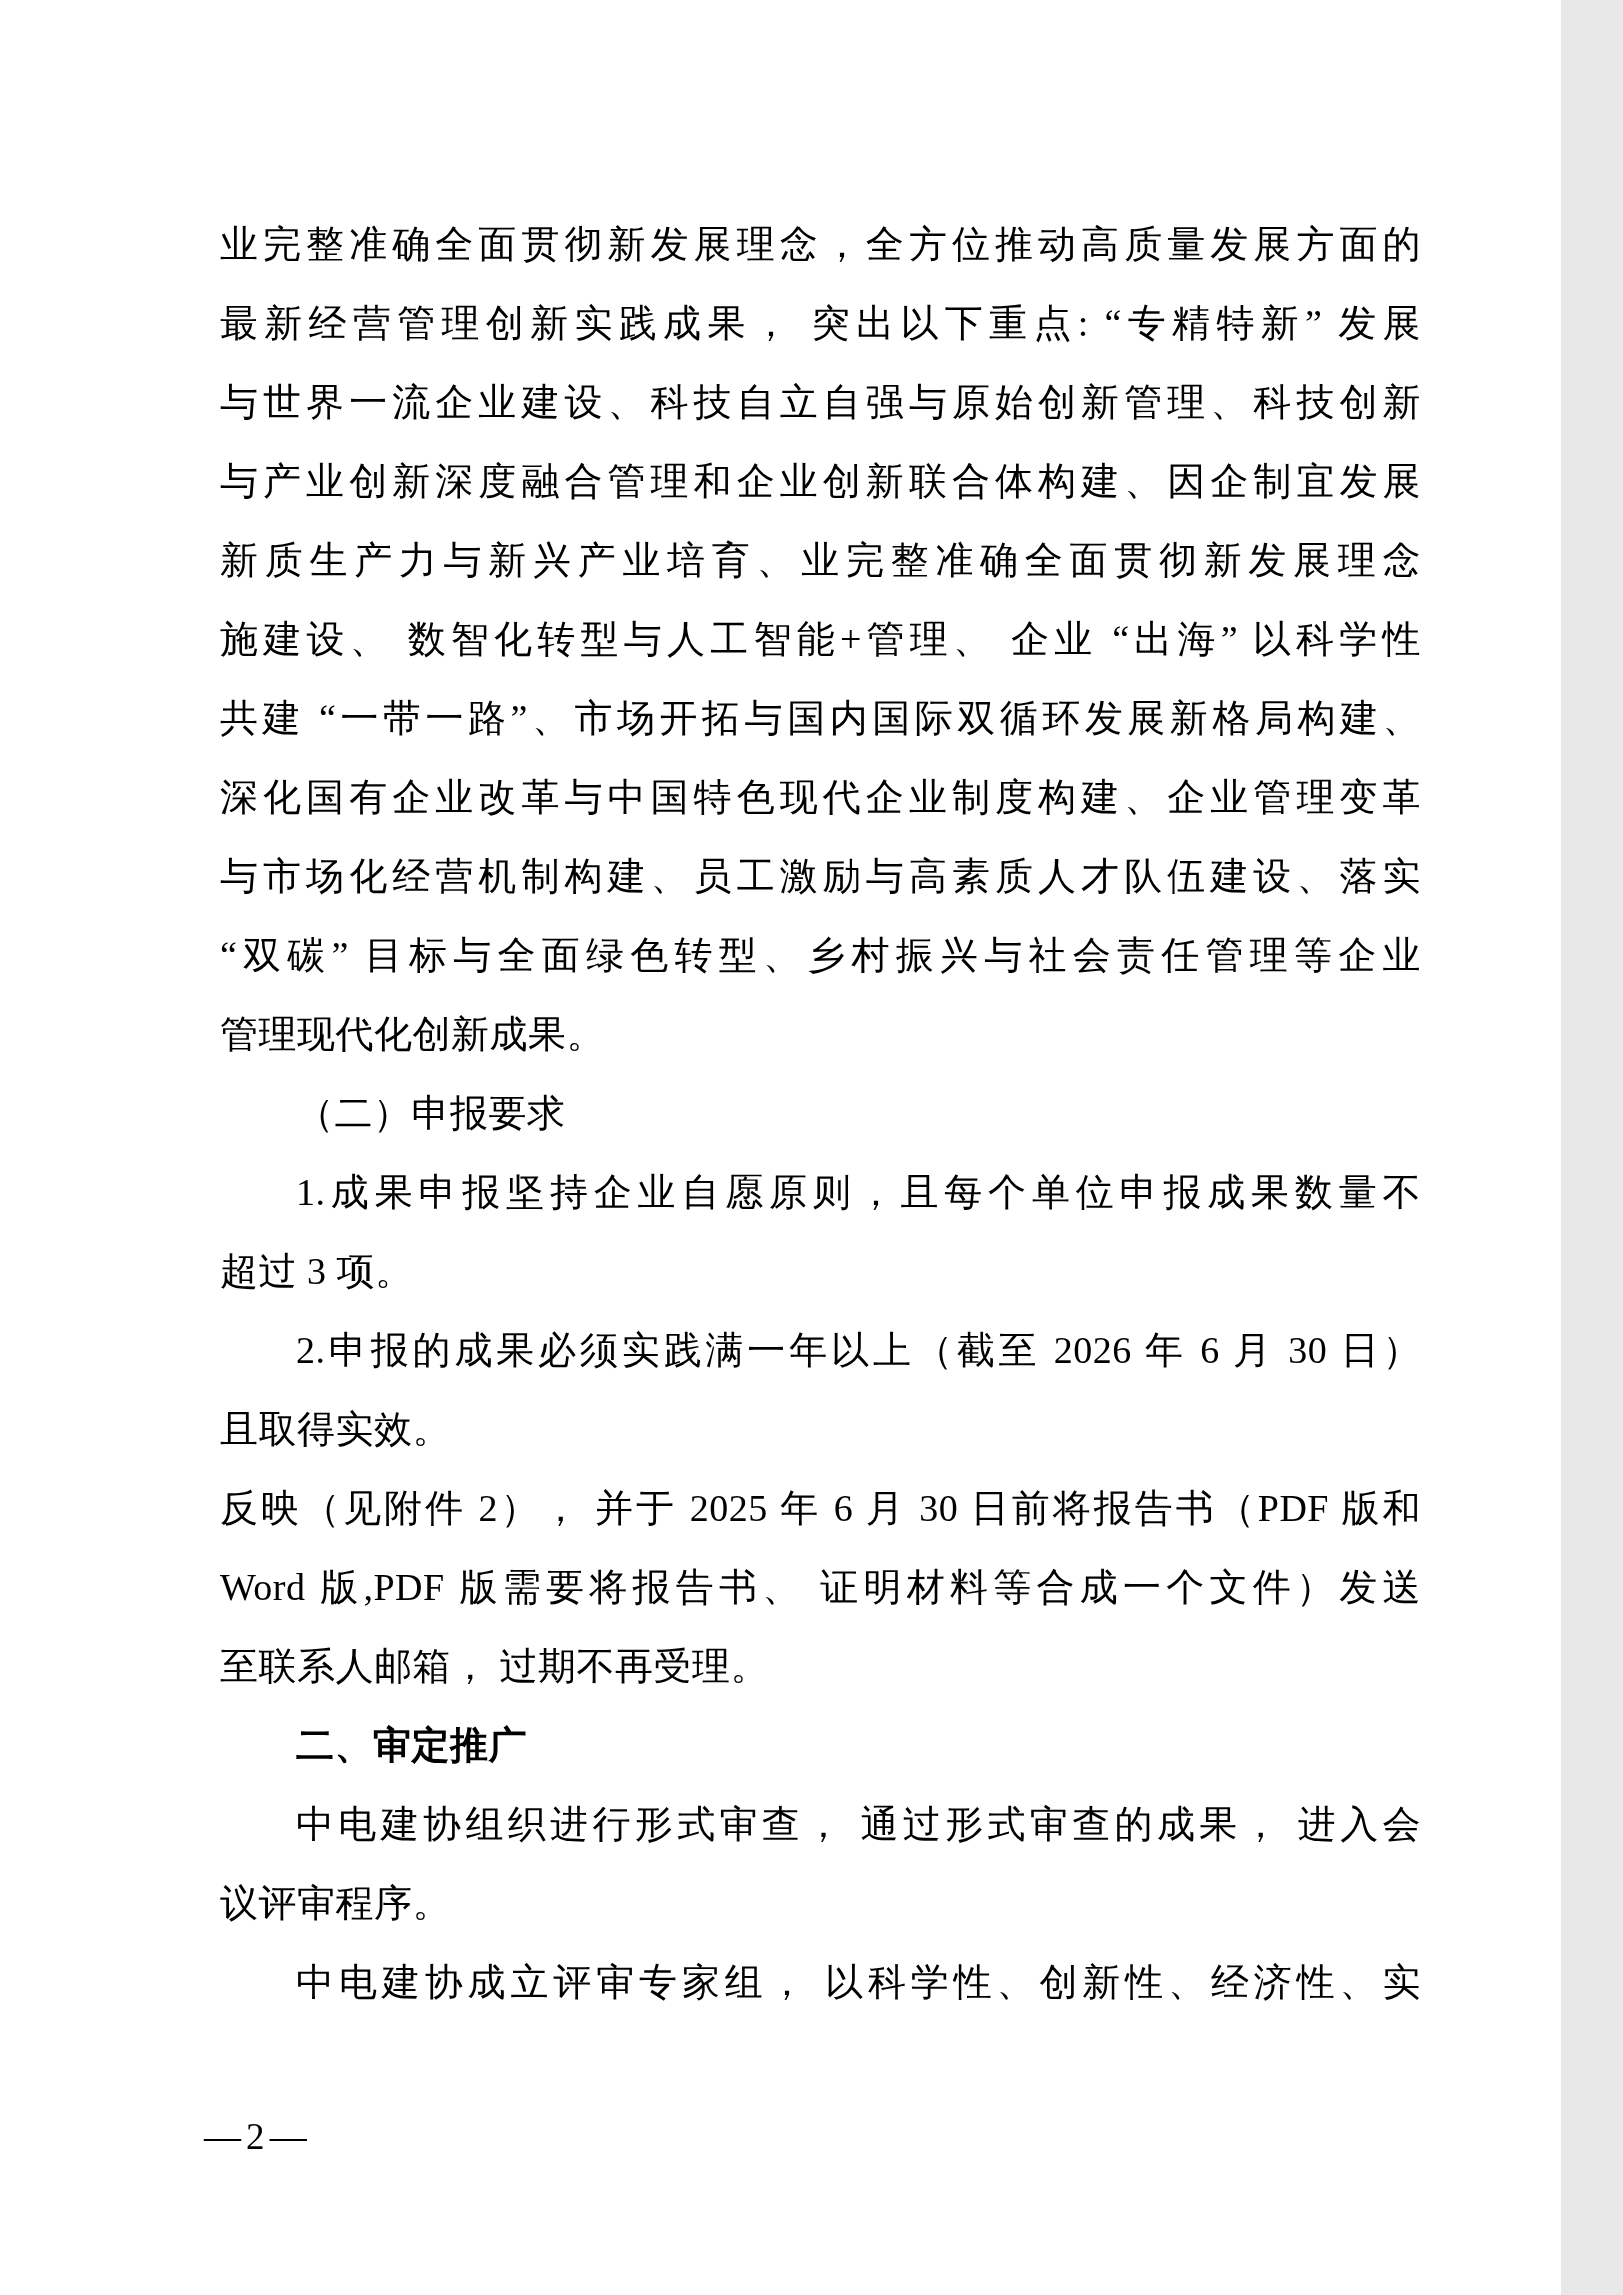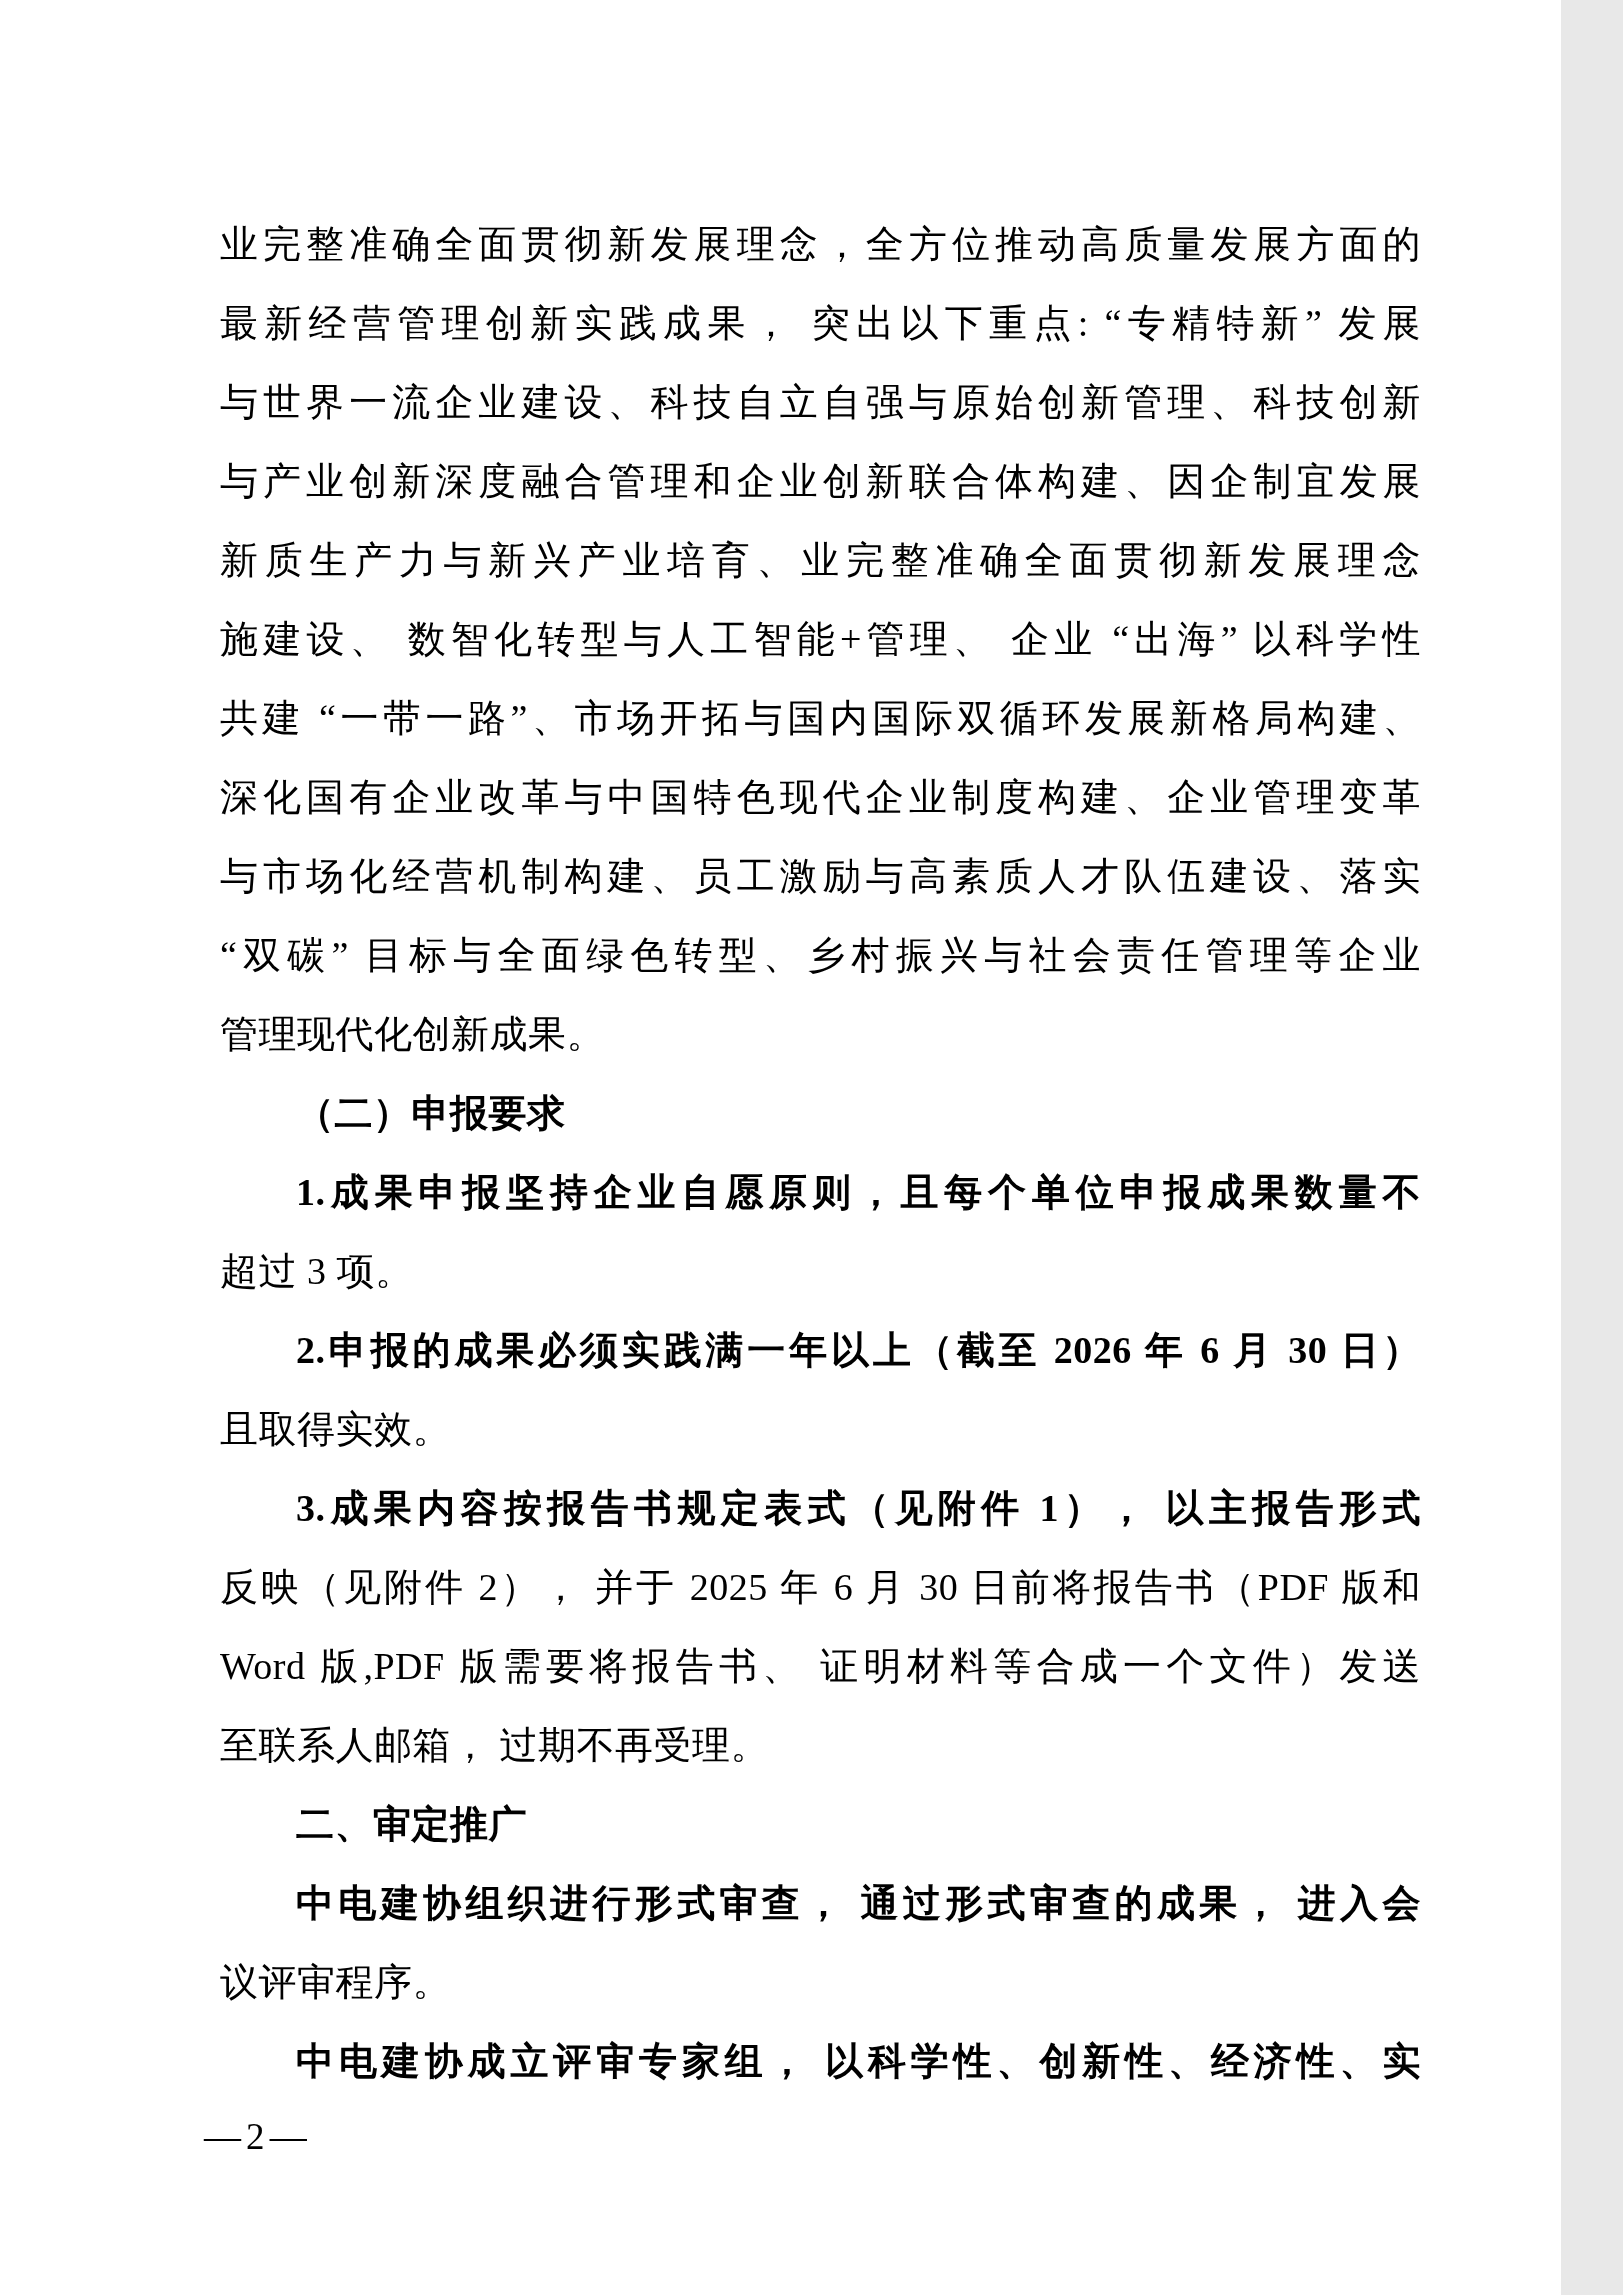--- a/index.html
+++ b/index.html
@@ -25,21 +25,20 @@
     text-align:left;
     box-sizing:border-box;
     letter-spacing:0.5px;
   }
   .line.just{
     text-align:justify;
     text-align-last:justify;
   }
   .line.indent{
     padding-left:76px;
-    font-weight:bold;
   }
   .line.bold{
     font-weight:bold;
     font-family:"Liberation Sans", sans-serif;
   }
   .page-number{
     position:absolute;
     left:204px;
     top:2097px;
     height:79px;
@@ -62,21 +61,20 @@
       <div class="line just">共建 “一带一路”、市场开拓与国内国际双循环发展新格局构建、</div>
       <div class="line just">深化国有企业改革与中国特色现代企业制度构建、企业管理变革</div>
       <div class="line just">与市场化经营机制构建、员工激励与高素质人才队伍建设、落实</div>
       <div class="line just">“双碳” 目标与全面绿色转型、乡村振兴与社会责任管理等企业</div>
       <div class="line">管理现代化创新成果。</div>
       <div class="line indent">（二）申报要求</div>
       <div class="line just indent">1.成果申报坚持企业自愿原则，且每个单位申报成果数量不</div>
       <div class="line">超过 3 项。</div>
       <div class="line just indent">2.申报的成果必须实践满一年以上（截至 2026 年 6 月 30 日）</div>
       <div class="line">且取得实效。</div>
-      <div class="line just indent">3.成果内容按报告书规定表式（见附件 1）， 以主报告形式</div>
       <div class="line just">反映（见附件 2）， 并于 2025 年 6 月 30 日前将报告书（PDF 版和</div>
       <div class="line just">Word 版,PDF 版需要将报告书、 证明材料等合成一个文件）发送</div>
       <div class="line">至联系人邮箱， 过期不再受理。</div>
       <div class="line indent bold">二、审定推广</div>
       <div class="line just indent">中电建协组织进行形式审查， 通过形式审查的成果， 进入会</div>
       <div class="line">议评审程序。</div>
       <div class="line just indent">中电建协成立评审专家组， 以科学性、创新性、经济性、实</div>
     </div>
   <div class="page-number">—2—</div>
 </div>

